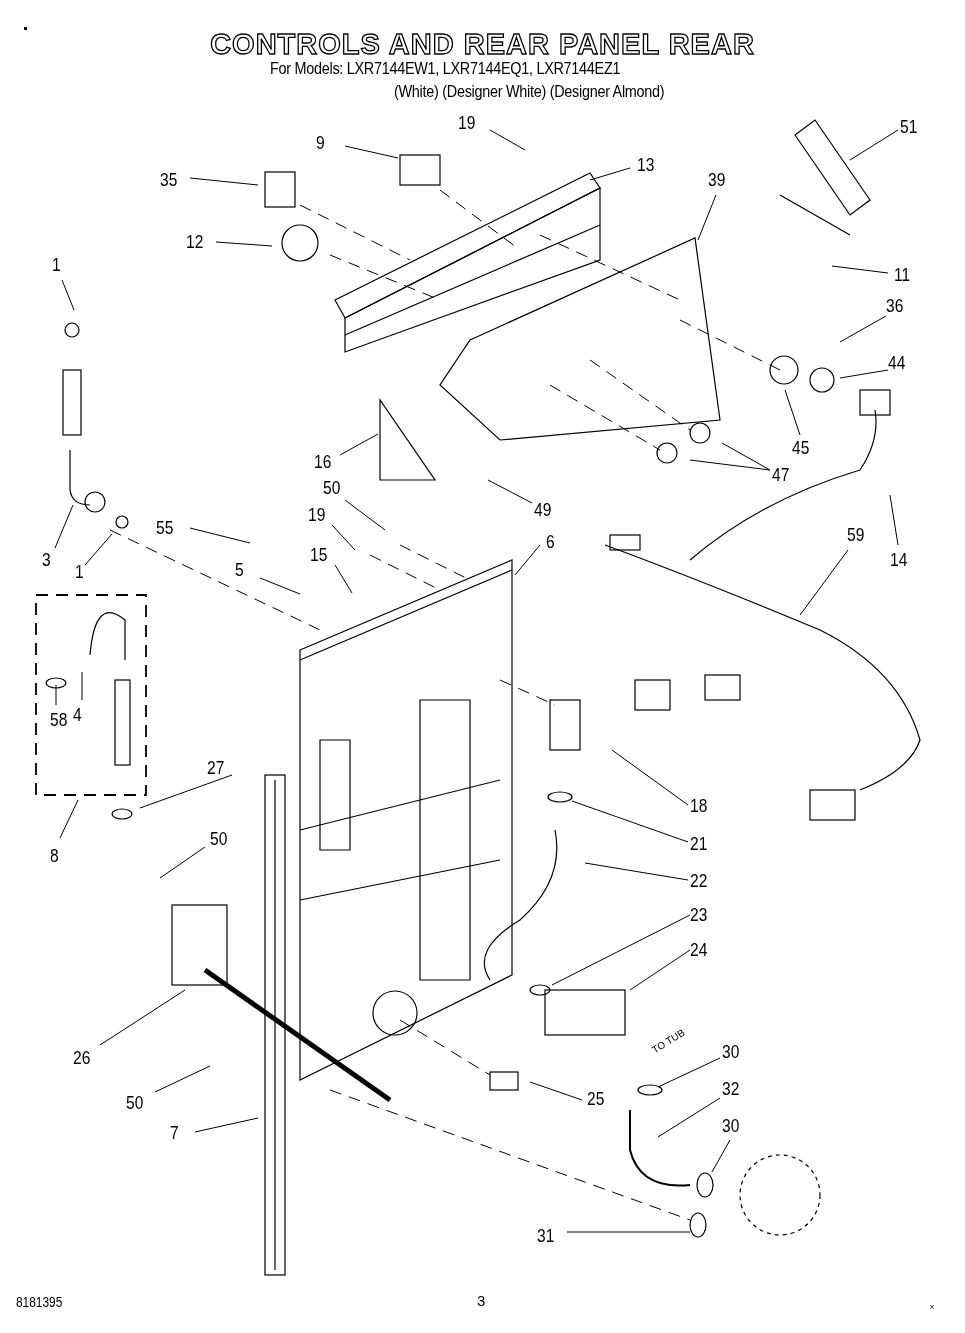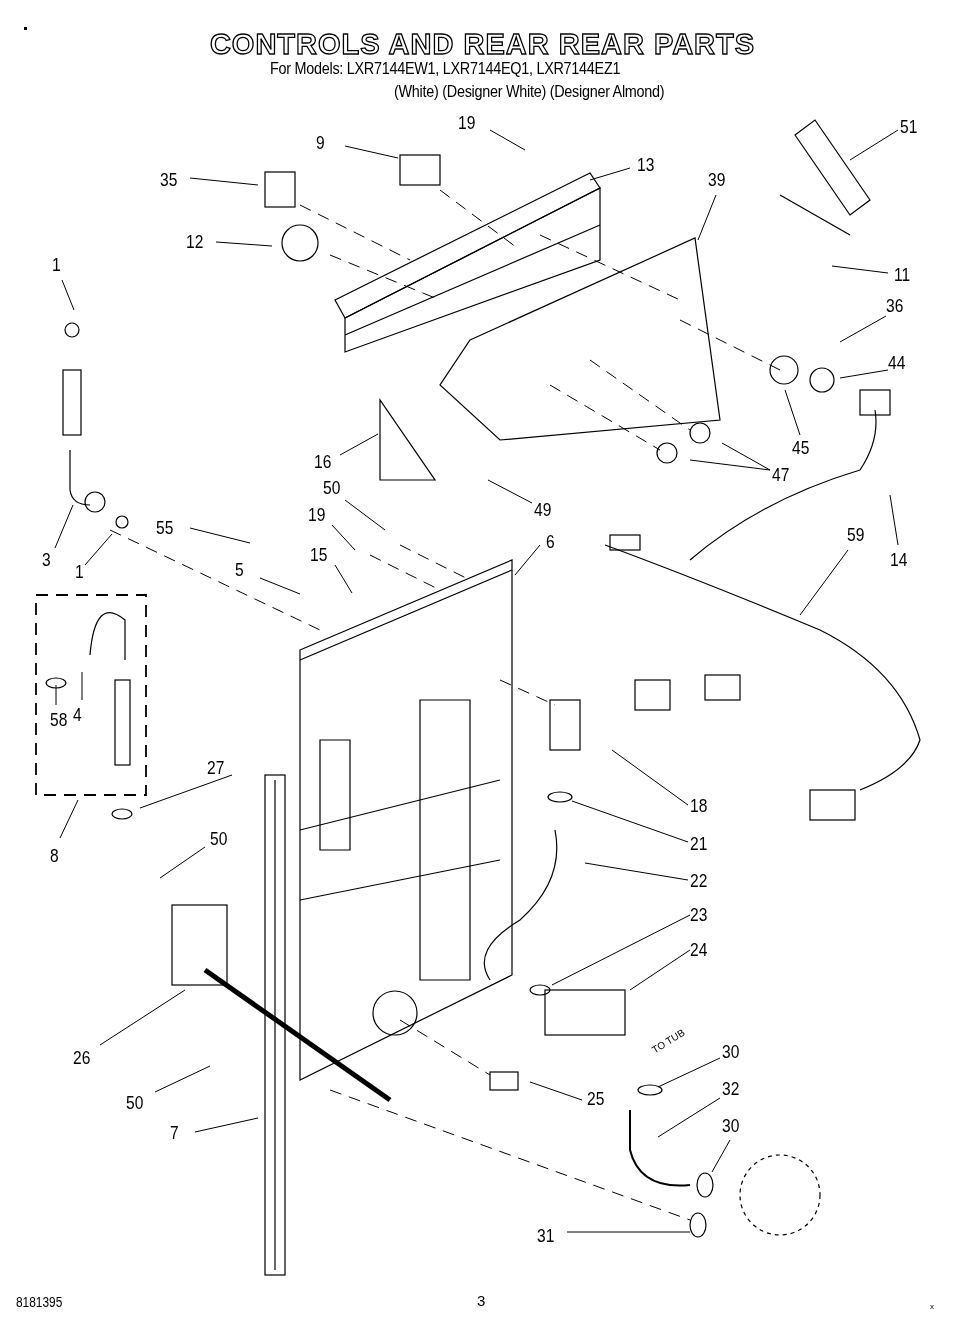--- a/index.html
+++ b/index.html
@@ -12,21 +12,21 @@
   .mark{position:absolute;left:930px;top:1302px;font-size:8px;}
   .dot{position:absolute;left:24px;top:27px;width:3px;height:3px;background:#000;}
   svg#art{position:absolute;left:0;top:0;}
   .callout{position:absolute;font-size:19px;transform:scaleX(0.82);transform-origin:left top;line-height:1;}
   .tubtext{position:absolute;left:650px;top:1046px;font-size:10px;transform:rotate(-32deg);transform-origin:left top;}
 </style>
 </head>
 <body>
 
 <div class="dot"></div>
-<div class="title">CONTROLS AND REAR REAR PARTS</div>
+<div class="title">CONTROLS AND REAR PANEL REAR</div>
 <div class="models">For Models: LXR7144EW1, LXR7144EQ1, LXR7144EZ1</div>
 <div class="colors">(White)  (Designer White) (Designer Almond)</div>
 
 <svg id="art" width="965" height="1333" viewBox="0 0 965 1333" fill="none" stroke="#000" stroke-width="1.2">
 
   <g stroke-width="1">
     <line x1="345" y1="146" x2="398" y2="158"></line>
     <line x1="490" y1="130" x2="525" y2="150"></line>
     <line x1="190" y1="178" x2="258" y2="185"></line>
     <line x1="630" y1="168" x2="590" y2="180"></line>

